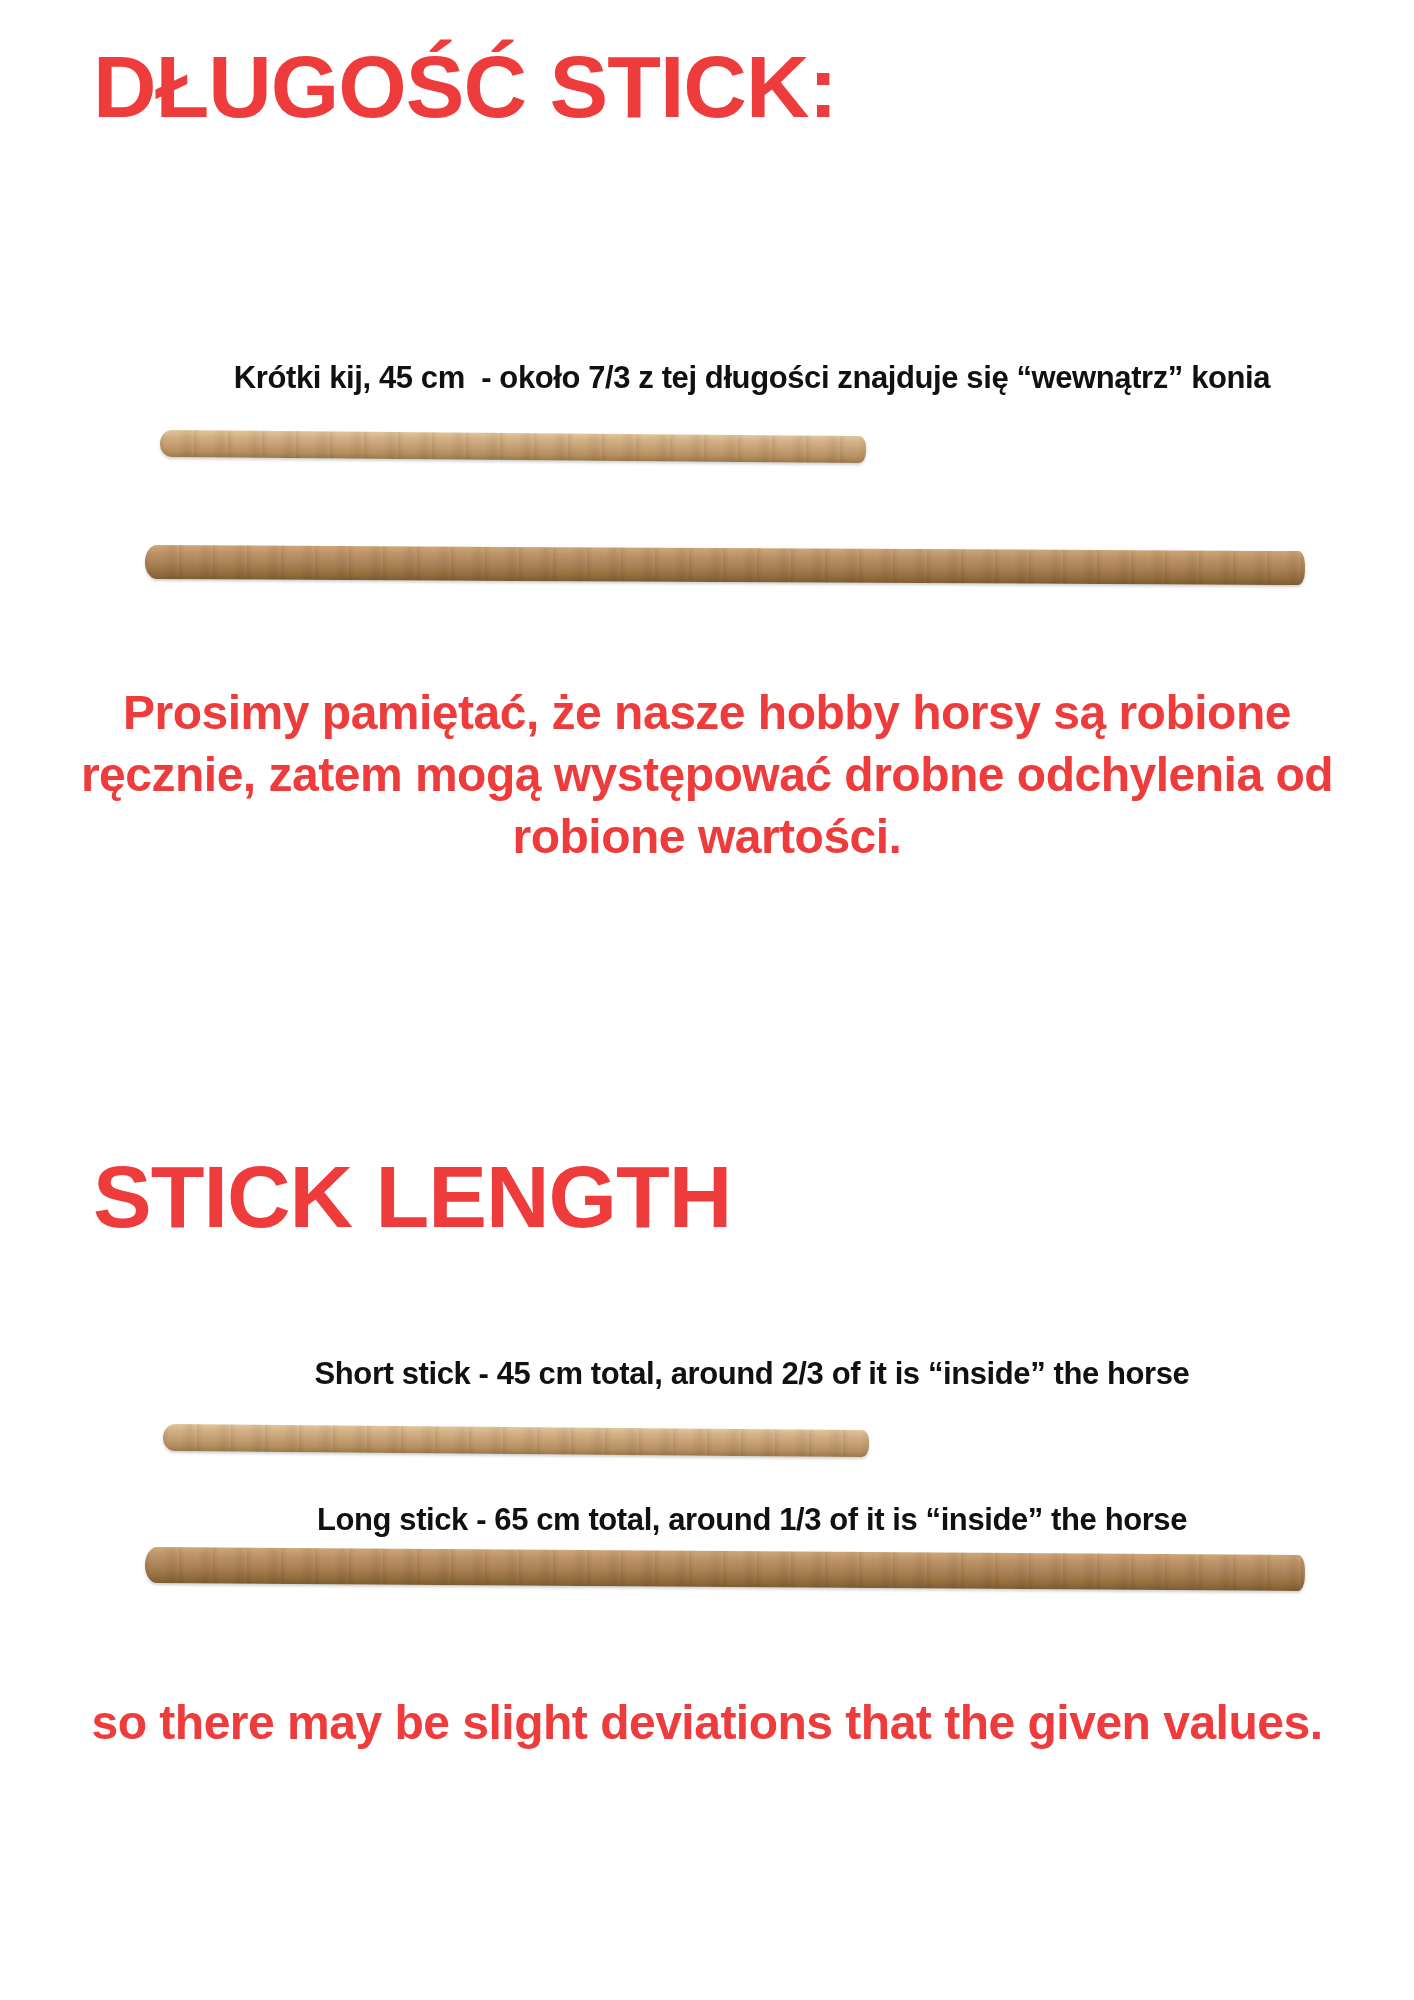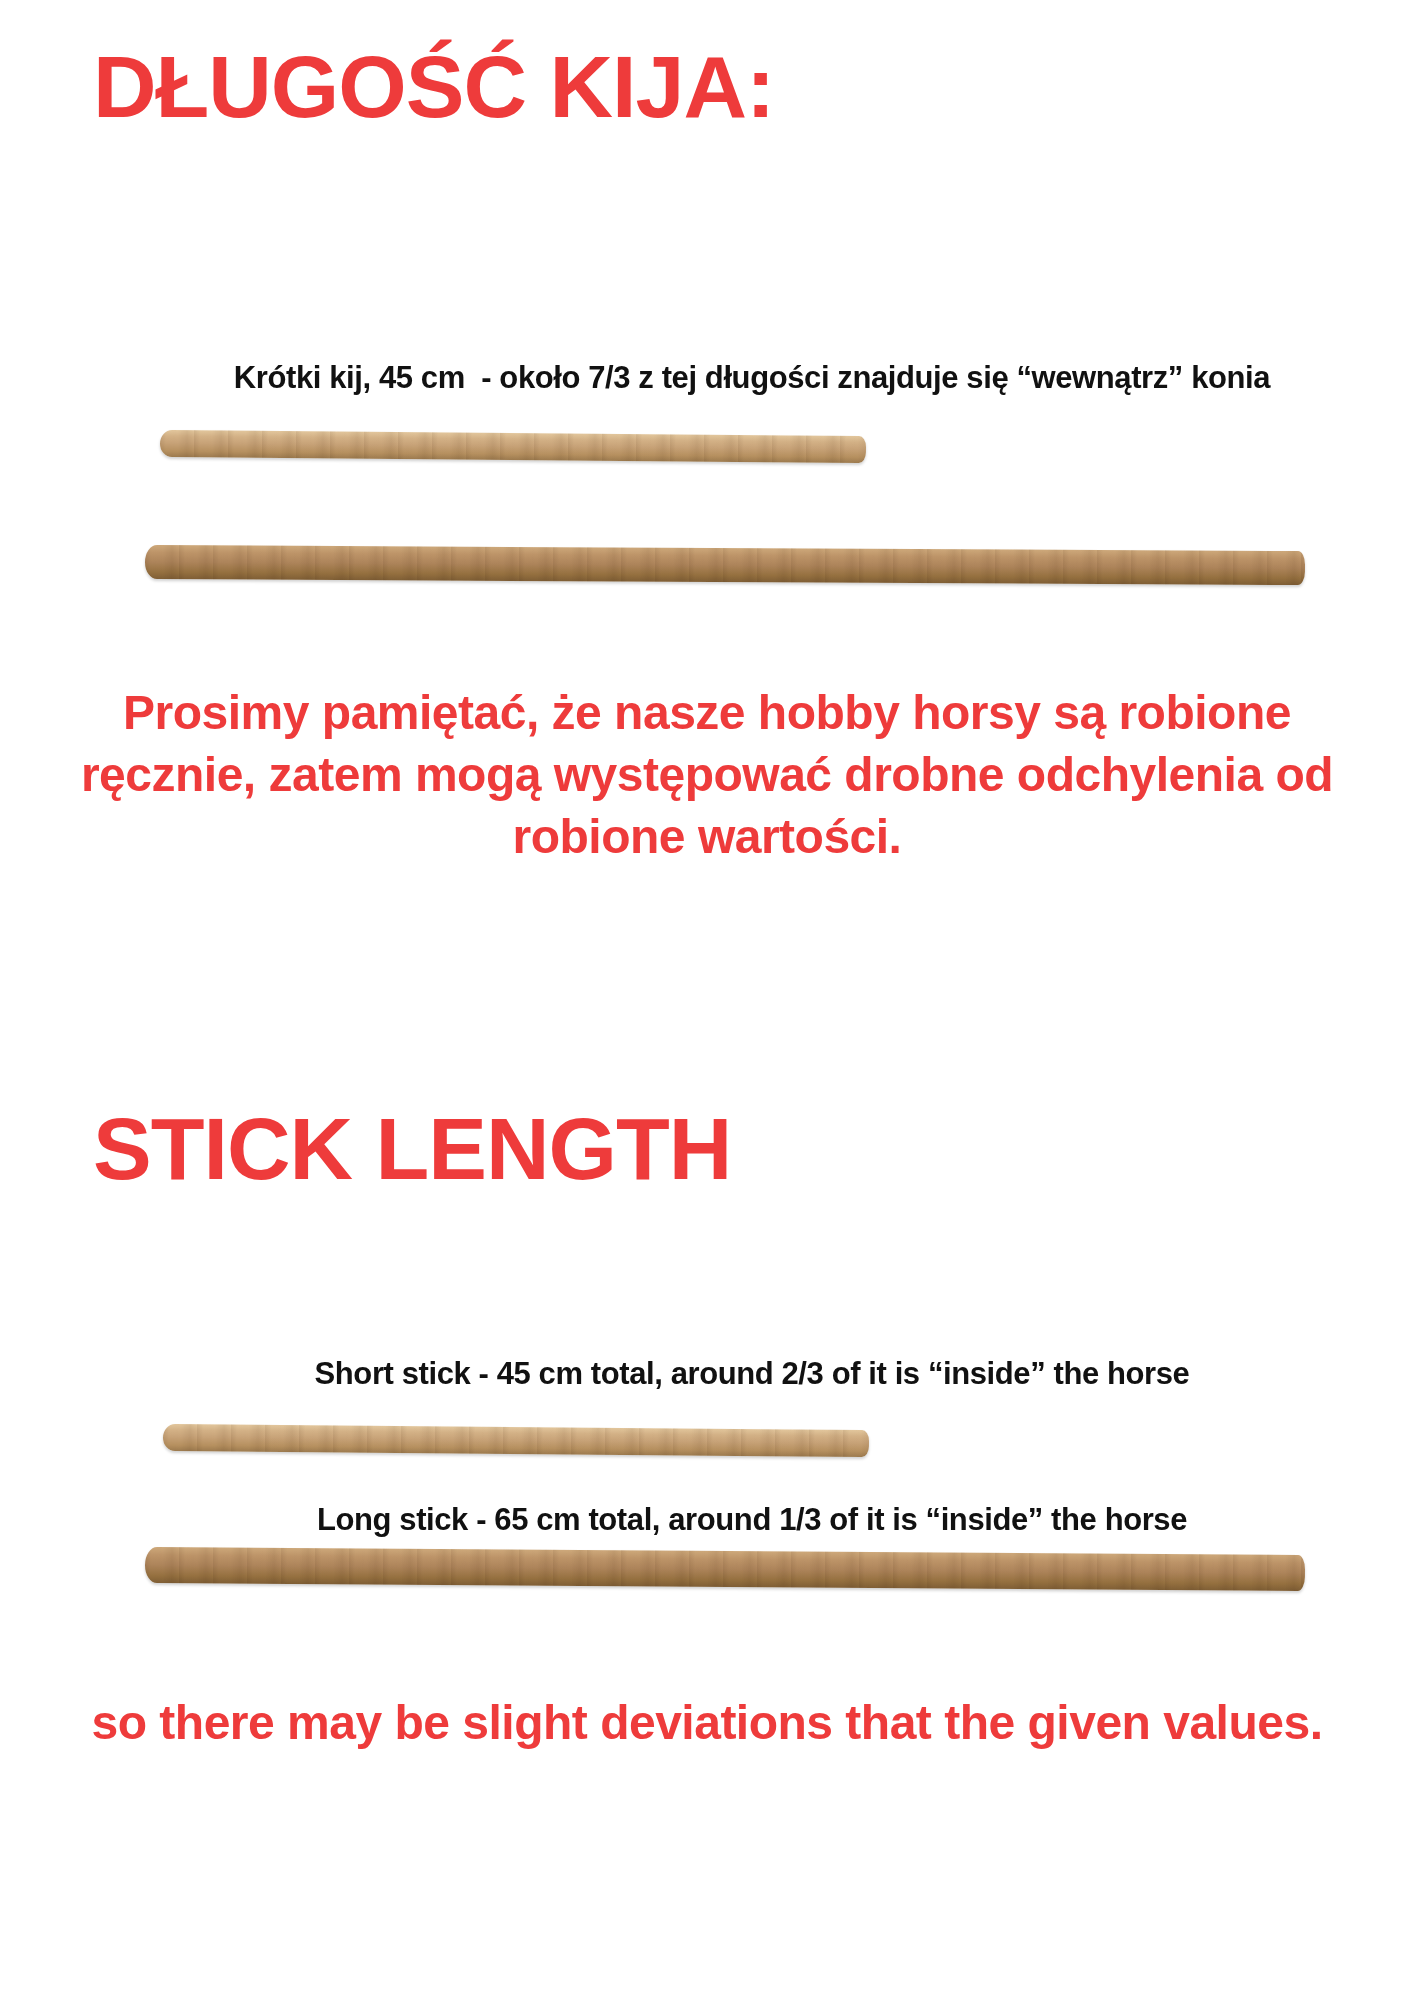--- a/index.html
+++ b/index.html
@@ -19,21 +19,21 @@
   .big-title {
     position: absolute;
     left: 93px;
     font-size: 88px;
     font-weight: 800;
     letter-spacing: -1px;
     color: #ee3b3b;
     white-space: pre;
   }
   .title-pl { top: 36px; }
-  .title-en { top: 1098px; }
+  .title-en { top: 1146px; }
 
   .caption {
     position: absolute;
     left: 90px;
     width: 1324px;
     text-align: center;
     font-size: 31px;
     font-weight: 700;
     color: #111111;
     letter-spacing: -0.4px;
@@ -88,21 +88,21 @@
   }
   .note-pl { top: 682px; }
   .note-en { top: 1692px; }
   .note-line { white-space: pre; }
 </style>
 </head>
 <body>
 
 <div class="page">
 
-  <div class="big-title title-pl">DŁUGOŚĆ KIJA:</div>
+  <div class="big-title title-pl">DŁUGOŚĆ STICK:</div>
 
   <div class="caption caption-pl-short">Krótki kij, 45 cm  - około 7/3 z tej długości znajduje się “wewnątrz” konia</div>
 
   <div class="stick stick-light stick-pl-short"></div>
 
 
   <div class="stick stick-dark stick-pl-long"></div>
 
   <div class="note note-pl">
     <div class="note-line">Prosimy pamiętać, że nasze hobby horsy są robione</div>

